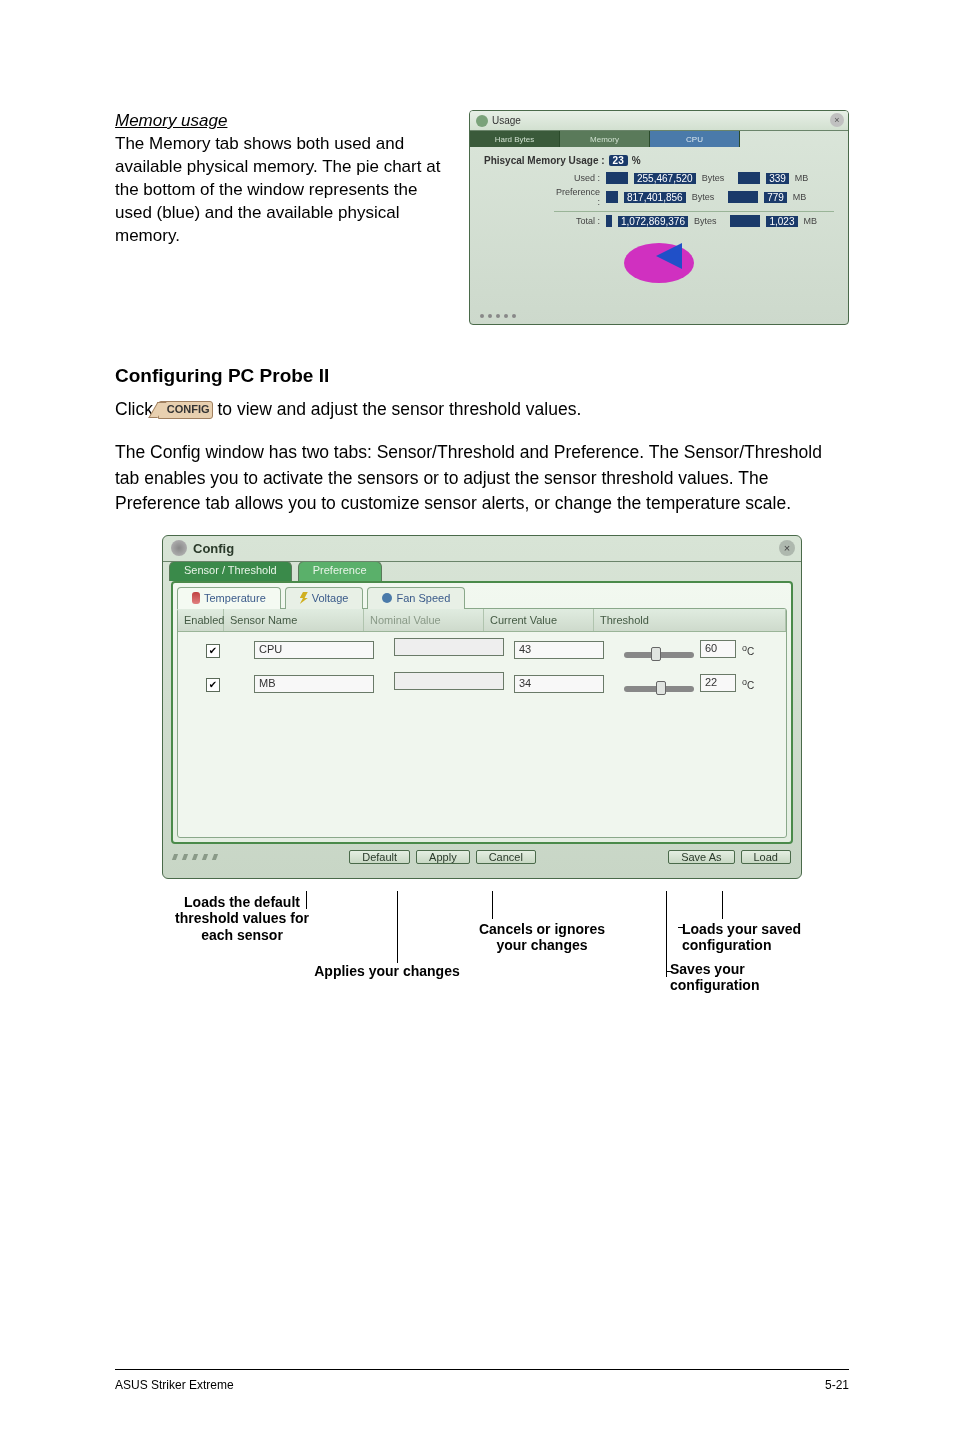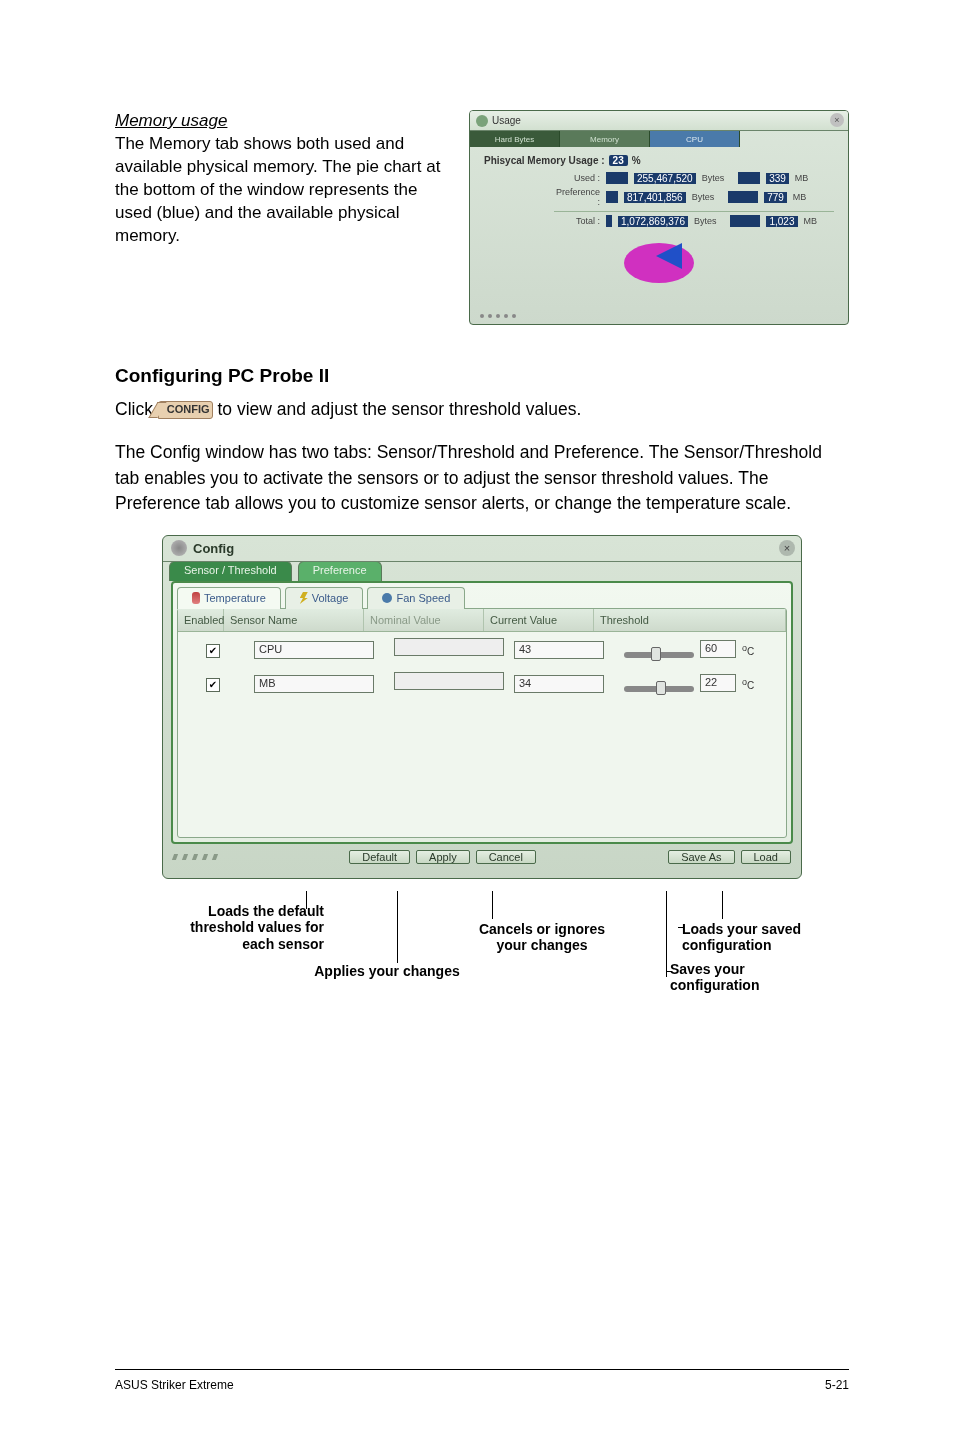--- a/index.html
+++ b/index.html
@@ -138,21 +138,21 @@
   .sup{font-size:9px;vertical-align:super;}
   .cfg-btnrow{display:flex;justify-content:space-between;align-items:center;padding:6px 10px;}
   .cfg-btnrow .ticks{display:flex;gap:6px;}
   .cfg-btnrow .ticks span{width:4px;height:6px;background:#8a9a88;transform:skewX(-20deg);}
   .btn{display:inline-block;border:1px solid #4a6a4a;background:linear-gradient(#e4eee2,#c8d8c4);padding:0 12px;font-size:11px;color:#2a3a2a;border-radius:2px;cursor:pointer;}
   .btn-group{display:flex;gap:6px;}
 
   .annot{position:relative;width:640px;margin:6px auto 0;}
   .annot .label{position:absolute;font-size:14px;font-weight:bold;color:#000;line-height:1.2;}
   .annot .line{position:absolute;background:#000;}
-  .lbl-default{left:-2px;top:18px;text-align:right;width:164px;}
+  .lbl-default{left:-2px;top:9px;text-align:center;width:164px;}
   .ln-def{left:144px;top:6px;width:1px;height:18px;}
   .lbl-apply{left:150px;top:78px;text-align:center;width:150px;}
   .ln-app{left:235px;top:6px;width:1px;height:72px;}
   .lbl-cancel{left:310px;top:36px;text-align:center;width:140px;}
   .ln-can{left:330px;top:6px;width:1px;height:28px;}
   .lbl-save{left:508px;top:76px;text-align:left;width:150px;}
   .ln-sav{left:504px;top:6px;width:1px;height:86px;}
   .ln-sav-h{left:504px;top:86px;width:6px;height:1px;}
   .lbl-load{left:520px;top:36px;text-align:left;width:160px;}
   .ln-ld{left:560px;top:6px;width:1px;height:28px;}

